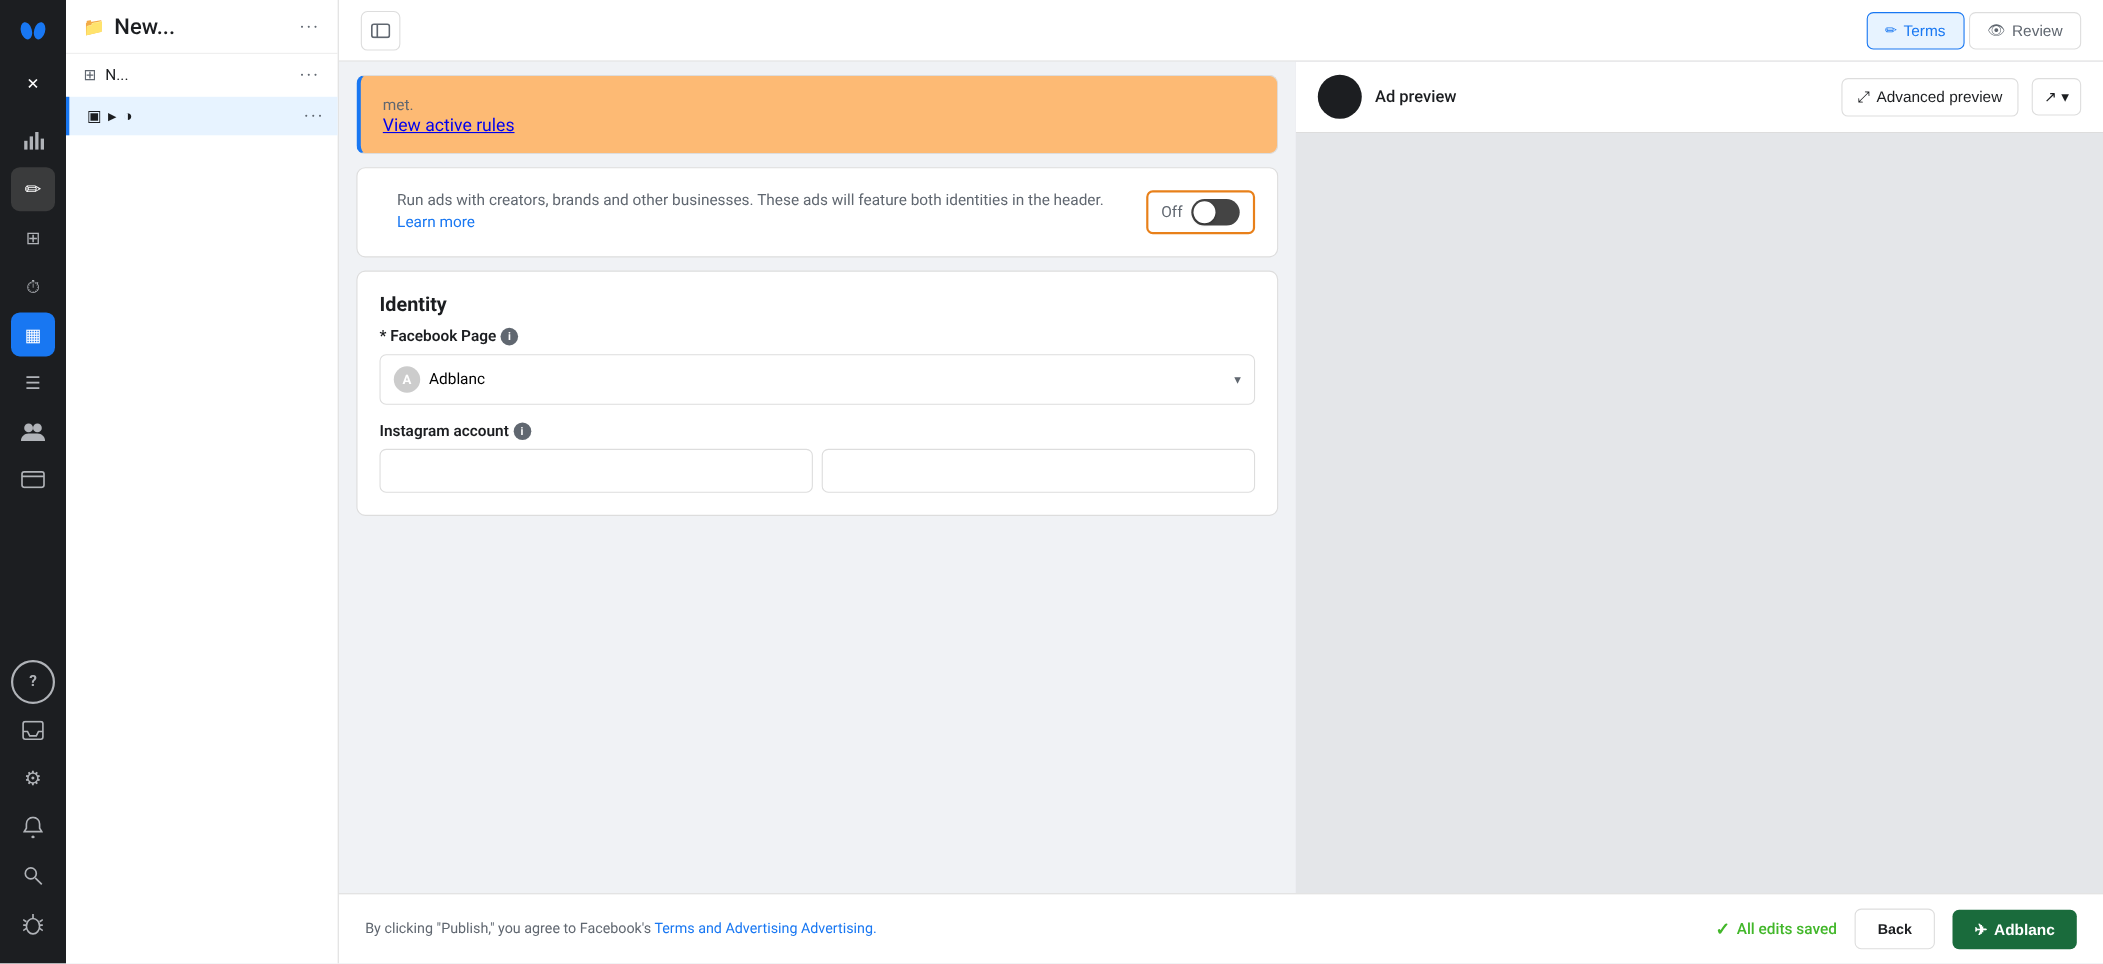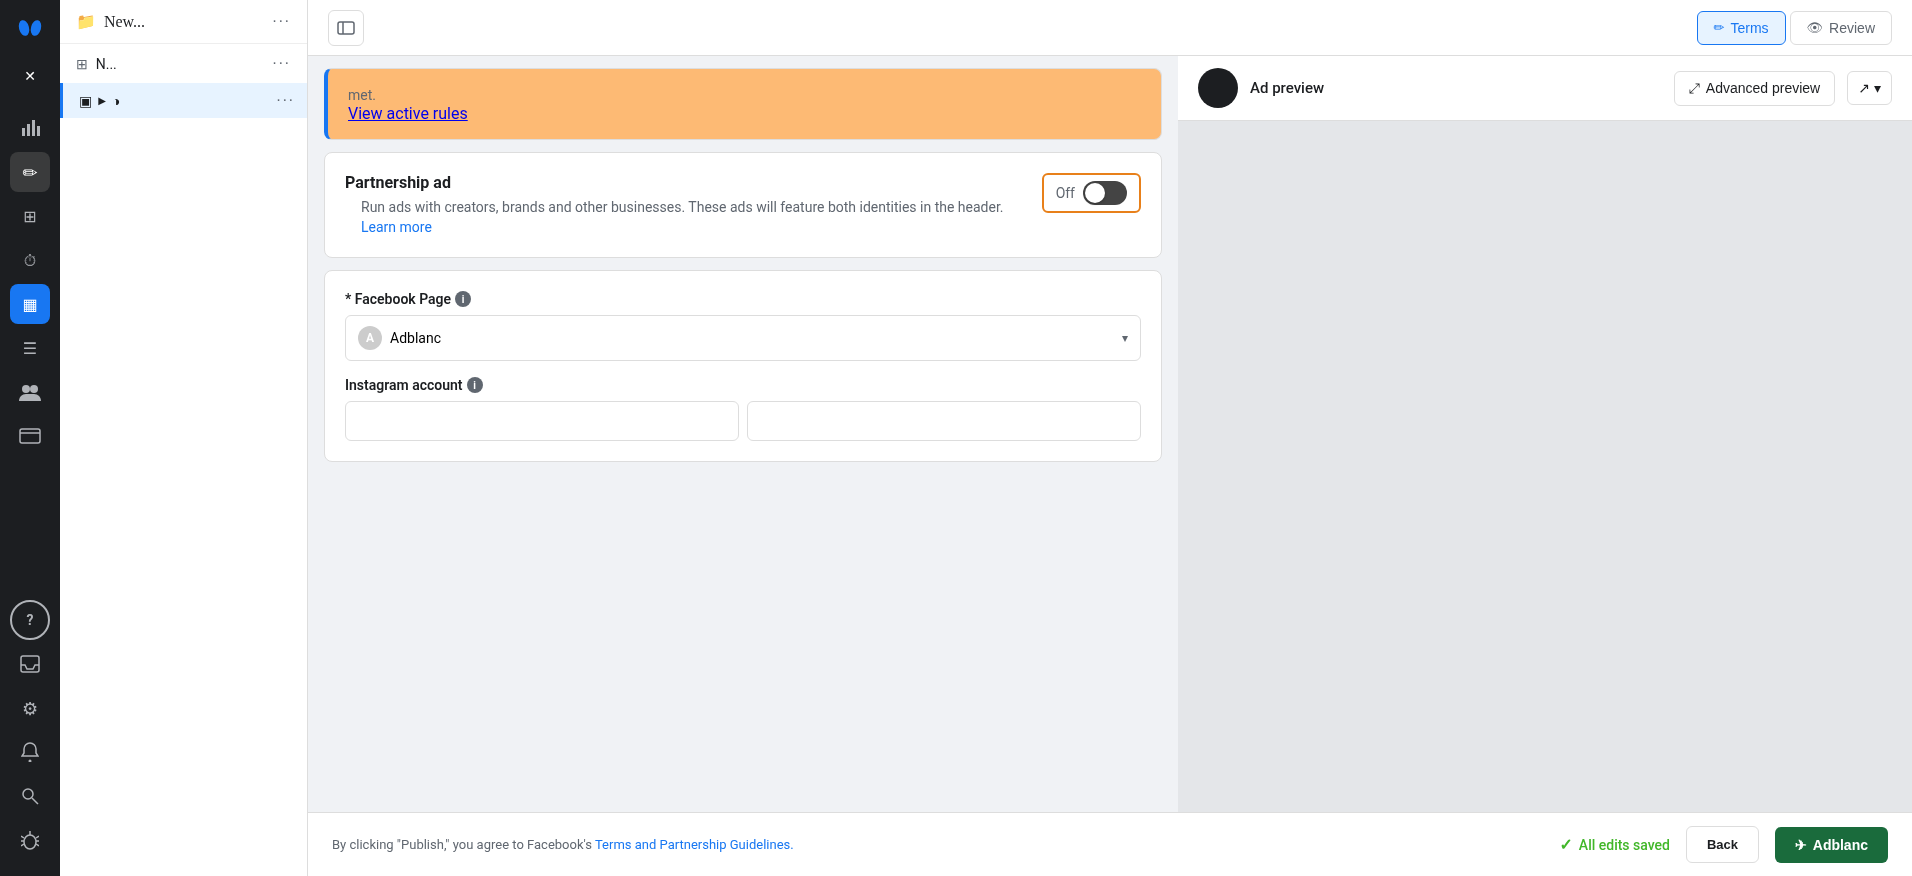--- a/index.html
+++ b/index.html
@@ -490,21 +490,21 @@
         <line x1="3" y1="11" x2="0" y2="11"></line>
         <line x1="15" y1="11" x2="18" y2="11"></line>
       </svg>
   </div>
 </div>
 
 <div class="panel-nav">
   <div class="panel-nav-header">
     <div style="display:flex; align-items:center; gap:8px;">
       <span style="font-size:16px; color:#606770;">📁</span>
-      <span style="font-size:16px; color:#1c1e21; font-weight:500;font-family:Liberation Serif, serif;">New...</span>
+      <span style="font-size:20px; color:#1c1e21; font-weight:500;">New...</span>
     </div>
     <span style="color:#606770; cursor:pointer; font-size:16px; letter-spacing:2px;">···</span>
   </div>
 
   <div class="panel-nav-item">
     <span style="font-size:14px; color:#606770;">⊞</span>
     <span style="font-size:14px; color:#1c1e21;">N...</span>
     <span class="dots" style="font-size:16px; letter-spacing:2px;">···</span>
   </div>
 
@@ -544,38 +544,38 @@
 
       <div class="top-section-card">
         <span style="font-size:14px; color:#606770;">met.</span>
         <br>
         <a class="view-active-rules" href="#">View active rules</a>
       </div>
 
       <div class="section-card">
         <div class="partnership-section">
           <div class="partnership-text">
-            <div class="partnership-title">Partnership ad</div>
             <div class="partnership-desc">
               <span>Run ads with creators, brands and other businesses. These ads will feature both identities in the header. </span>
               <a href="#">Learn more</a>
             </div>
           </div>
           <div class="toggle-container">
             <span class="toggle-label">Off</span>
             <div class="toggle-switch">
               <div class="toggle-track">
                 <div class="toggle-thumb"></div>
               </div>
             </div>
           </div>
         </div>
       </div>
 
       <div class="section-card">
+        <div class="identity-title">Identity</div>
 
         <div class="field-label">
           <span>* Facebook Page</span>
           <span class="info-icon">i</span>
         </div>
         <div class="select-dropdown">
           <div class="left-content">
             <div class="page-avatar">A</div>
             <span>Adblanc</span>
           </div>
@@ -609,21 +609,21 @@
         </button>
       </div>
       <div class="preview-body"></div>
     </div>
 
   </div>
 
   <div class="bottom-bar">
     <div class="bottom-terms">
       <span>By clicking "Publish," you agree to Facebook's </span>
-      <a href="#">Terms and Partnership Guidelines.</a>
+      <a href="#">Terms and Advertising Advertising.</a>
     </div>
     <div class="save-status">
       <span style="color:#42b72a; font-weight:bold; font-size:16px;">✓</span>
       <span>All edits saved</span>
     </div>
     <button class="back-btn">Back</button>
     <button class="publish-btn">
       <span style="font-size:14px;">✈</span>
       <span>Adblanc</span>
     </button>

